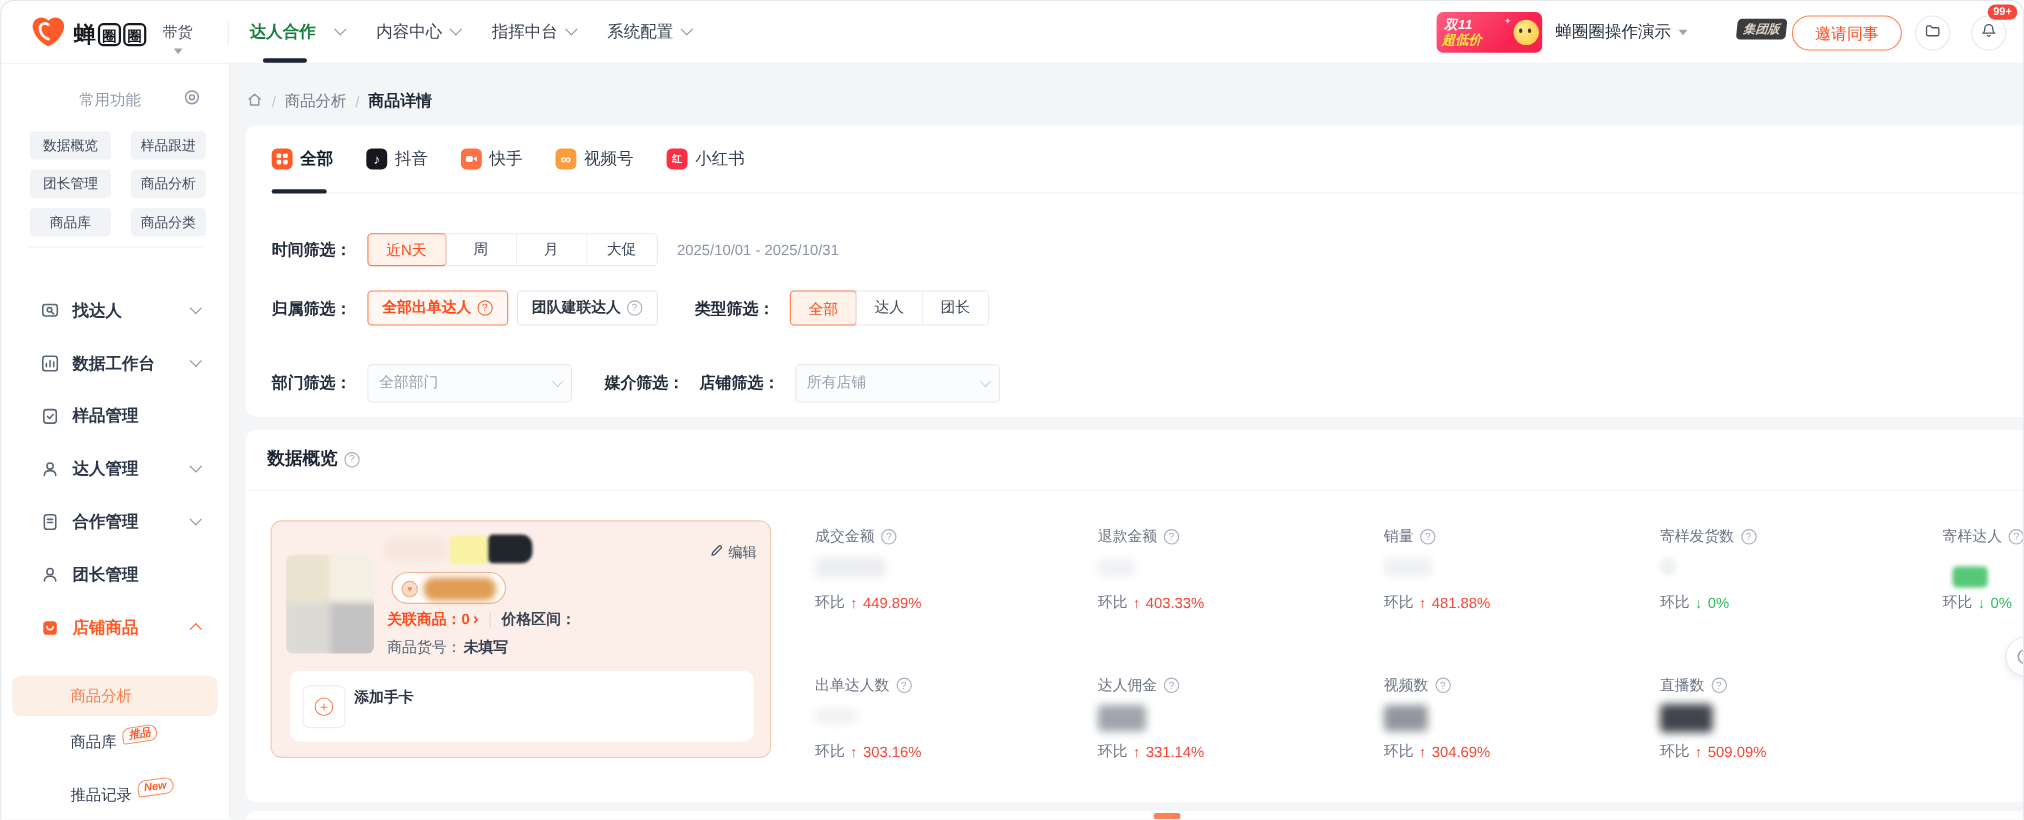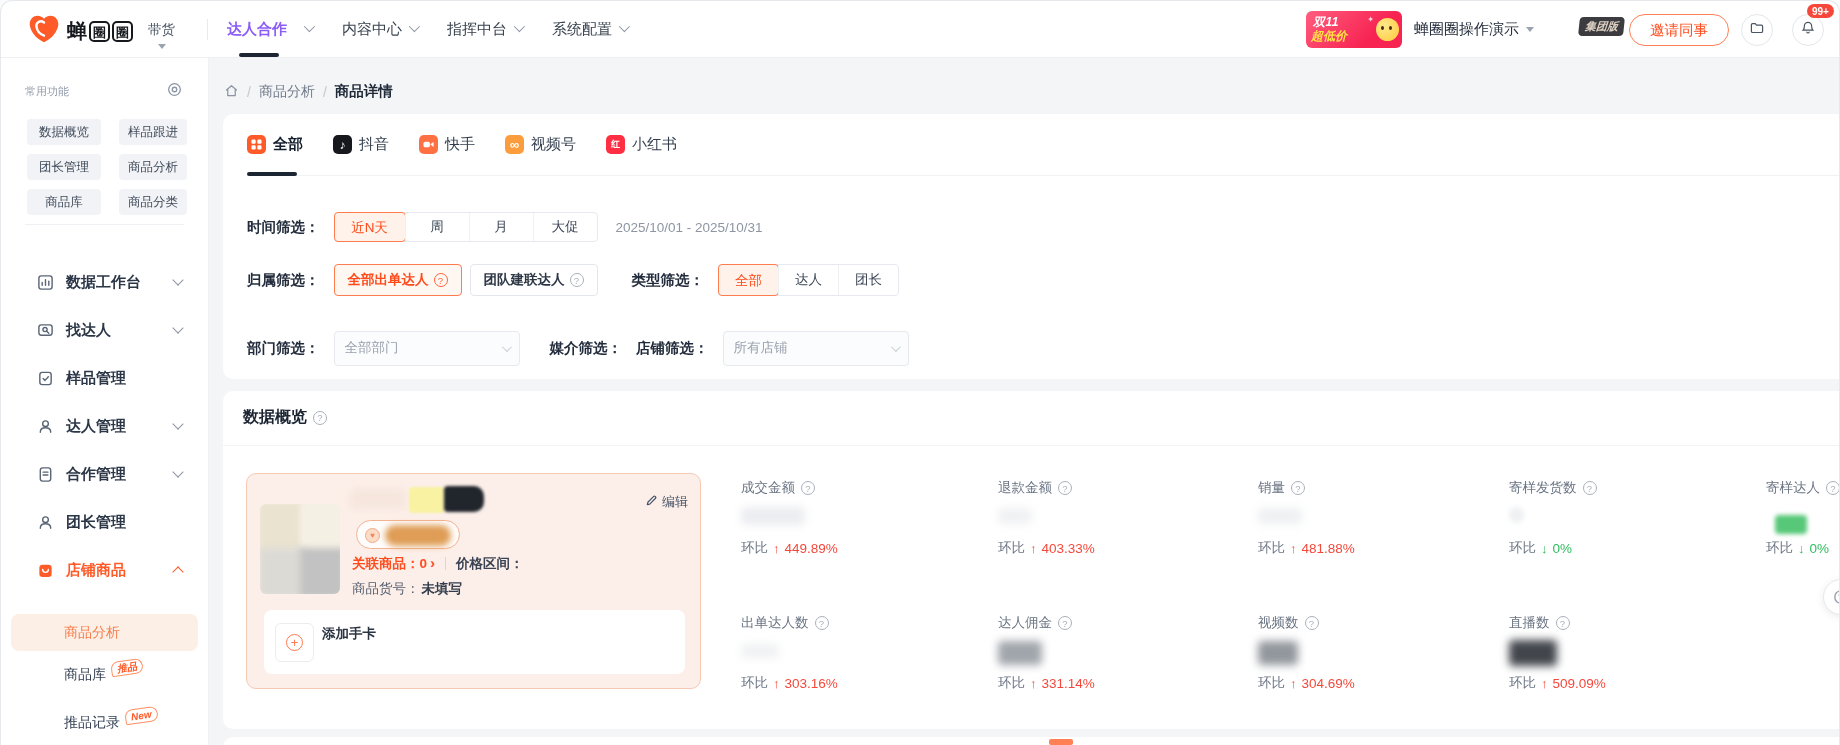--- a/index.html
+++ b/index.html
@@ -18,21 +18,21 @@
             border:2.4px solid #15181d;border-radius:5px;font-size:13px;font-weight:800;}
   .mode-switch{position:absolute;left:147px;top:20px;display:flex;align-items:center;gap:5px;
                font-size:13.5px;color:#495362;cursor:pointer;flex-direction:column;}
   .caret-down{width:0;height:0;border-left:4.5px solid transparent;border-right:4.5px solid transparent;
               border-top:5.5px solid #9aa3b0;}
   .top-divider{position:absolute;left:206px;top:18px;width:1px;height:21px;background:#e8eaee;}
   .topnav{position:absolute;left:226px;top:0;height:56px;display:flex;align-items:center;gap:30px;}
   .topnav-item{display:flex;align-items:center;gap:5px;font-size:15px;color:#38424f;cursor:pointer;height:100%;position:relative;}
   .topnav-item .chev{width:8px;height:8px;border-right:1.6px solid #8b95a3;border-bottom:1.6px solid #8b95a3;
                      transform:rotate(45deg) translateY(-2px);margin-left:2px;margin-top:-3px;}
-  .topnav-item.active{font-weight:700;color:#8b5cf6;gap:15px;}
+  .topnav-item.active{font-weight:700;color:#15803d;gap:15px;}
   .topnav-item.active::after{content:"";position:absolute;left:12px;bottom:0;width:40px;height:4px;
                              background:#1c2531;border-radius:2px;}
   .promo{position:absolute;left:1305px;top:10px;width:96px;height:37px;border-radius:6px;overflow:hidden;
          background:linear-gradient(135deg,#ff5d7e 0%,#f72351 70%);cursor:pointer;}
   .promo-l1{position:absolute;left:7px;top:3px;font-size:12px;font-style:italic;font-weight:900;color:#fff;letter-spacing:.5px;}
   .promo-l2{position:absolute;left:5px;top:17px;font-size:12px;font-style:italic;font-weight:900;color:#ffe443;}
   .promo-mascot{position:absolute;right:3px;top:7px;width:23px;height:23px;border-radius:50%;
                 background:radial-gradient(circle at 35% 35%,#ffe98a,#ffc93c);}
   .promo-mascot i{position:absolute;top:8px;width:3px;height:4px;background:#4a2c12;border-radius:50%;}
   .promo-mascot i.e1{left:5px;} .promo-mascot i.e2{left:13px;}
@@ -45,21 +45,21 @@
               border-radius:17px;background:#fff;color:#ff4d1f;font-size:14.5px;display:flex;
               align-items:center;justify-content:center;cursor:pointer;}
   .icon-circle{position:absolute;top:13px;width:32px;height:32px;border:1px solid #e4e7eb;border-radius:50%;
                background:#fff;display:flex;align-items:center;justify-content:center;cursor:pointer;}
   .notif-badge{position:absolute;left:1806px;top:3px;background:#f5483b;color:#fff;font-size:10px;
                font-weight:700;padding:1.5px 5px;border-radius:9px;z-index:2;}
 
   
   .sidebar{position:absolute;left:0;top:57px;bottom:0;width:208px;background:#fff;border-right:1px solid #f0f1f4;overflow:hidden;}
   .sb-head{margin:25px 26px 0 24px;height:16px;display:flex;align-items:center;justify-content:space-between;}
-  .sb-head-title{font-size:11px;color:#939cab;}
+  .sb-head-title{font-size:14px;color:#939cab;margin-left:47px;}
   .quick-grid{margin:20px 0 0 26px;display:grid;grid-template-columns:74px 68px;column-gap:18px;row-gap:9px;}
   .quick-btn{height:26px;line-height:26px;text-align:center;background:#f2f3f6;border-radius:4px;
              font-size:12.5px;color:#3f4a5a;cursor:pointer;white-space:nowrap;}
   .sb-divider{margin:9px 24px 0;border-top:1px solid #eef0f3;}
   .sb-menu{margin-top:33px;}
   .sb-item{height:48px;display:flex;align-items:center;padding:0 26px 0 36px;cursor:pointer;}
   .sb-item .sb-ic{width:17px;height:17px;flex:none;display:flex;}
   .sb-item .sb-label{margin-left:12px;font-size:15px;font-weight:600;color:#2b3647;white-space:nowrap;}
   .sb-item .sb-chev{margin-left:auto;width:8px;height:8px;border-right:1.6px solid #8b95a3;border-bottom:1.6px solid #8b95a3;}
   .sb-item .sb-chev.down{transform:rotate(45deg);margin-top:-4px;}
@@ -264,36 +264,36 @@
       <div class="quick-btn">商品分析</div>
       <div class="quick-btn">商品库</div>
       <div class="quick-btn">商品分类</div>
     </div>
     <div class="sb-divider"></div>
 
     <div class="sb-menu">
       <div class="sb-item">
         <span class="sb-ic">
             <svg width="17" height="17" viewBox="0 0 18 18" fill="none" stroke="#5a6575" stroke-width="1.5">
-              <rect x="2" y="2" width="14" height="14" rx="2.5"></rect>
-              <path d="M5.5 12 v-3 M9 12 V6 M12.5 12 v-4.5" stroke-linecap="round"></path>
-            </svg>
-          </span>
-        <span class="sb-label">数据工作台</span>
-        <span class="sb-chev down"></span>
-      </div>
-      <div class="sb-item">
-        <span class="sb-ic">
-            <svg width="17" height="17" viewBox="0 0 18 18" fill="none" stroke="#5a6575" stroke-width="1.5">
               <rect x="2" y="3" width="14" height="11" rx="2.5"></rect>
               <circle cx="8.5" cy="8" r="2.2"></circle>
               <path d="M10.2 9.7 L12.5 12" stroke-linecap="round"></path>
             </svg>
           </span>
         <span class="sb-label">找达人</span>
+        <span class="sb-chev down"></span>
+      </div>
+      <div class="sb-item">
+        <span class="sb-ic">
+            <svg width="17" height="17" viewBox="0 0 18 18" fill="none" stroke="#5a6575" stroke-width="1.5">
+              <rect x="2" y="2" width="14" height="14" rx="2.5"></rect>
+              <path d="M5.5 12 v-3 M9 12 V6 M12.5 12 v-4.5" stroke-linecap="round"></path>
+            </svg>
+          </span>
+        <span class="sb-label">数据工作台</span>
         <span class="sb-chev down"></span>
       </div>
       <div class="sb-item">
         <span class="sb-ic">
             <svg width="17" height="17" viewBox="0 0 18 18" fill="none" stroke="#5a6575" stroke-width="1.5">
               <rect x="3" y="2.5" width="12" height="13" rx="2.5"></rect>
               <path d="M6.5 9 l2 2 3.5-3.8" stroke-linecap="round" stroke-linejoin="round"></path>
             </svg>
           </span>
         <span class="sb-label">样品管理</span>

